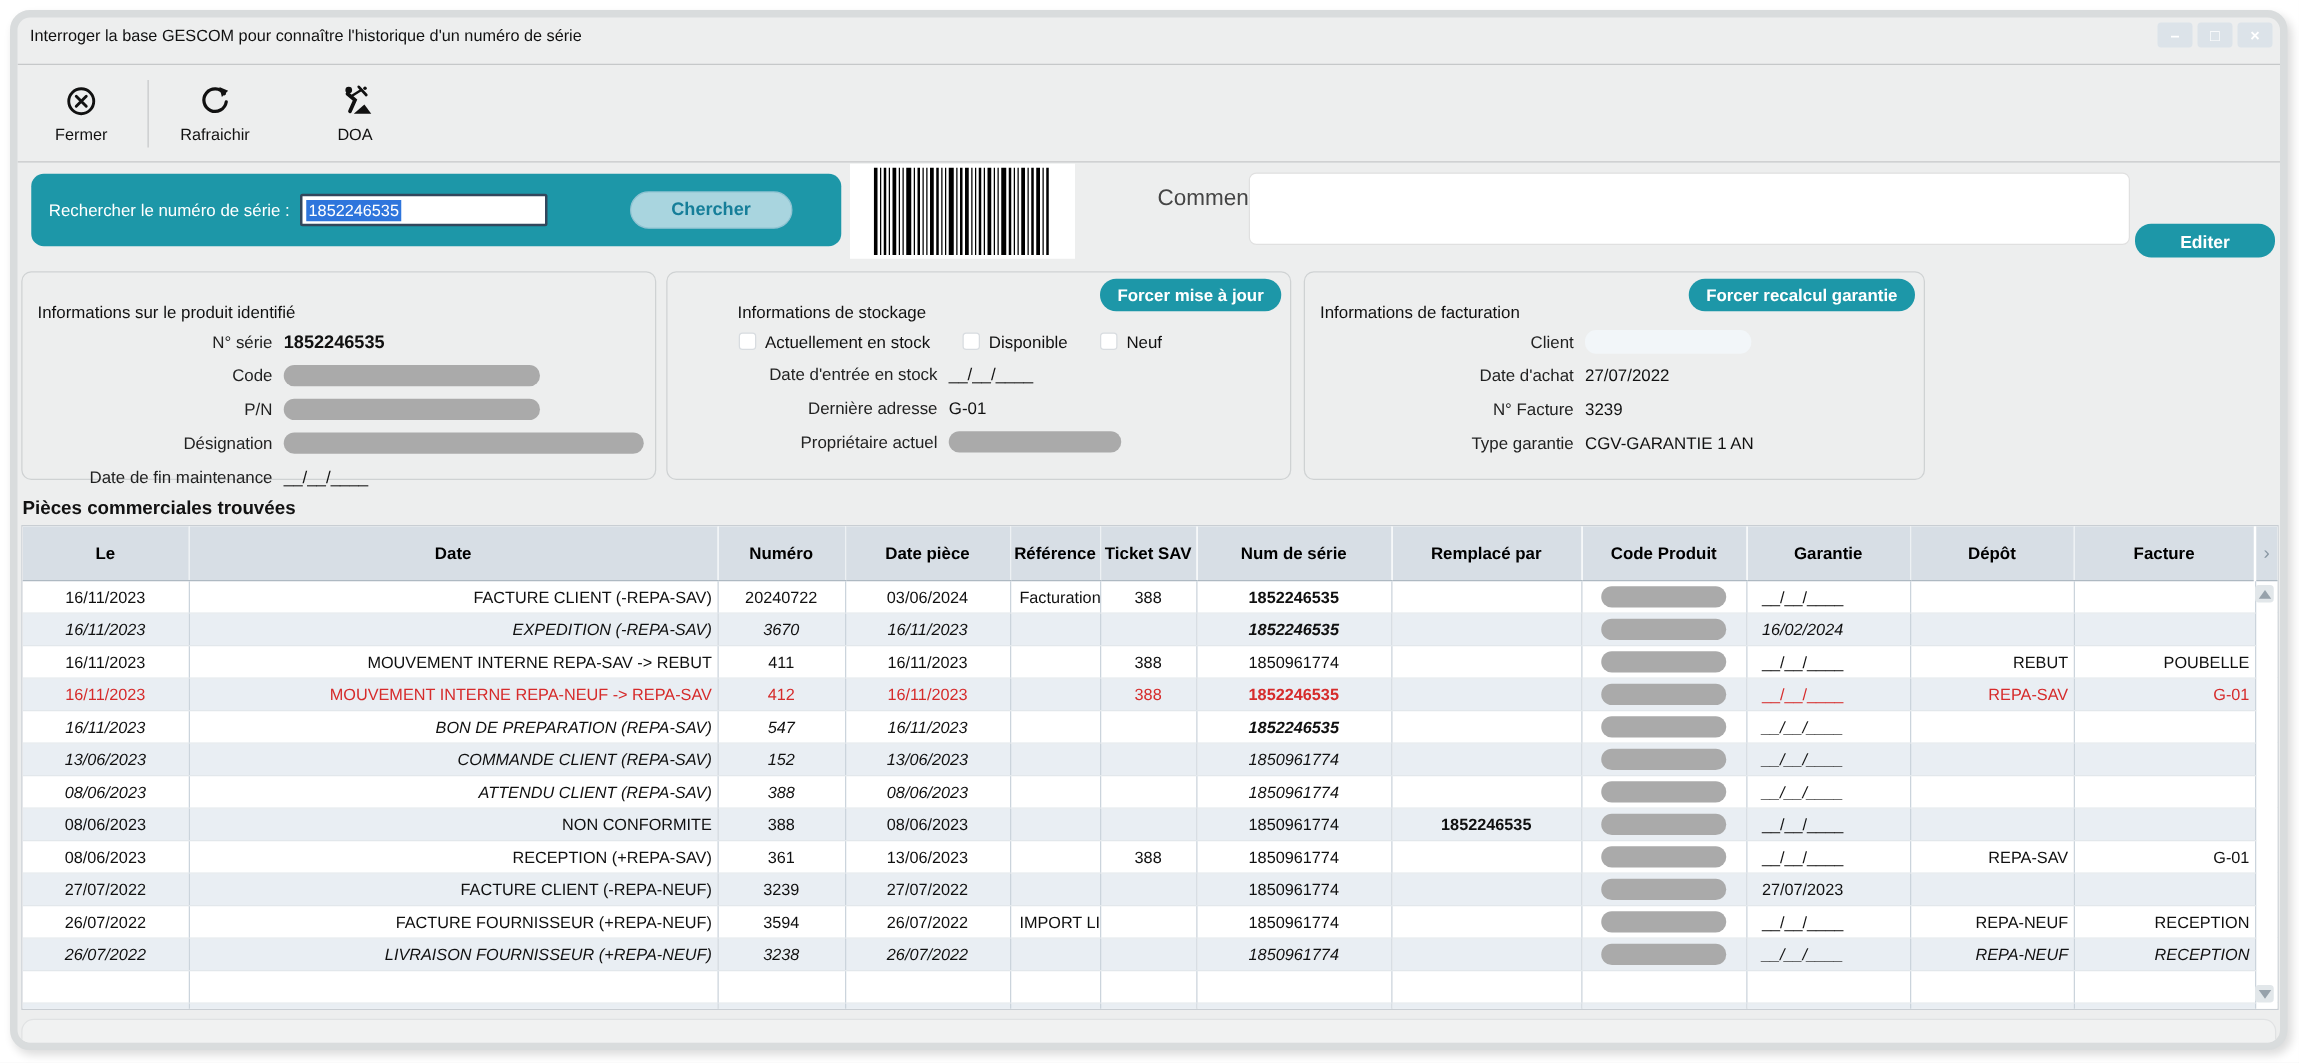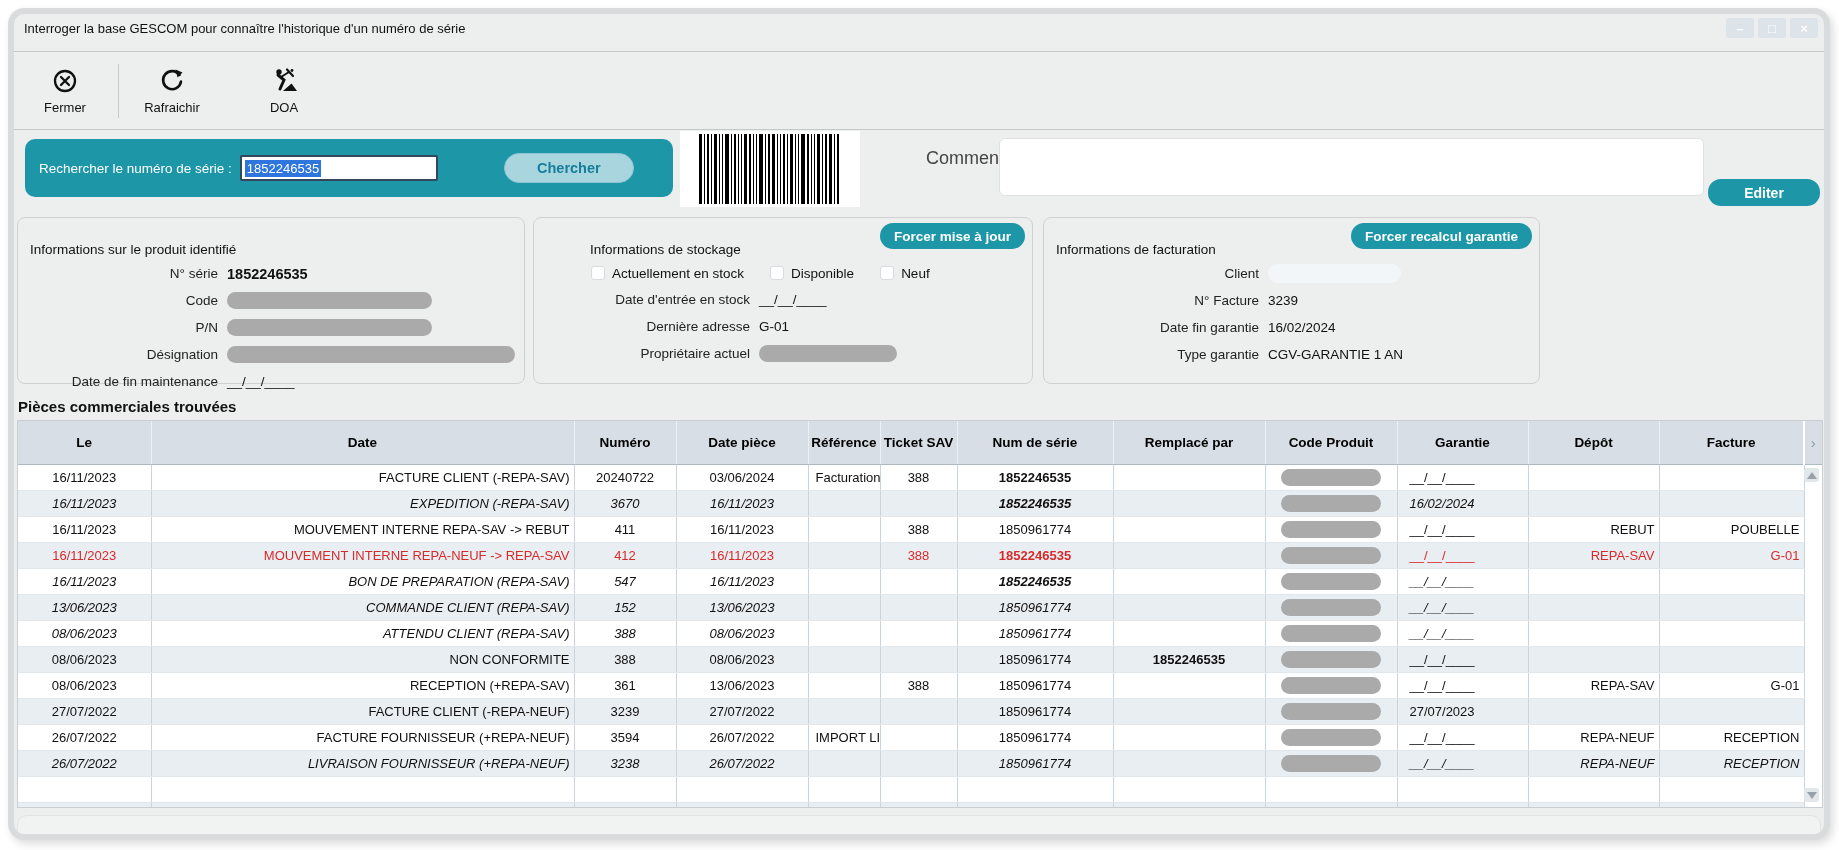--- a/index.html
+++ b/index.html
@@ -256,26 +256,26 @@
     </div>
 
     <div class="panel" style="left:1029px;width:497px;--lw:215px;">
       <div class="panel-title">Informations de facturation</div>
       <div class="panel-btn">Forcer recalcul garantie</div>
       <div class="prow">
         <span class="plabel">Client</span>
         <span class="pill light" style="width:133px;"></span>
       </div>
       <div class="prow">
+        <span class="plabel">Date d'achat</span>
+        <span class="pval">27/07/2022</span>
+      </div>
+      <div class="prow">
         <span class="plabel">N° Facture</span>
         <span class="pval">3239</span>
-      </div>
-      <div class="prow">
-        <span class="plabel">Date fin garantie</span>
-        <span class="pval">16/02/2024</span>
       </div>
       <div class="prow">
         <span class="plabel">Type garantie</span>
         <span class="pval">CGV-GARANTIE 1 AN</span>
       </div>
     </div>
   </div>
 
   <div class="tbl-title">Pièces commerciales trouvées</div>
   <div class="tbl-wrap">

